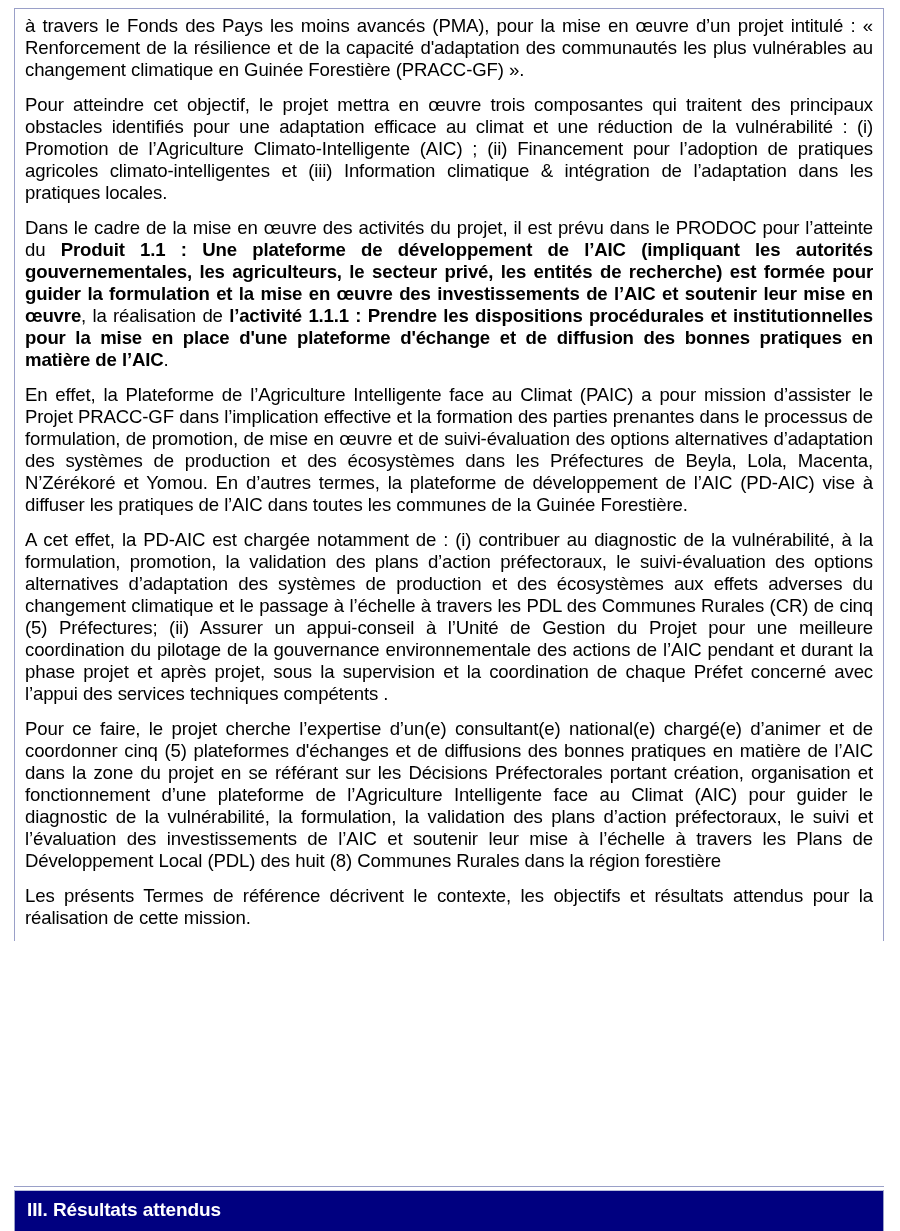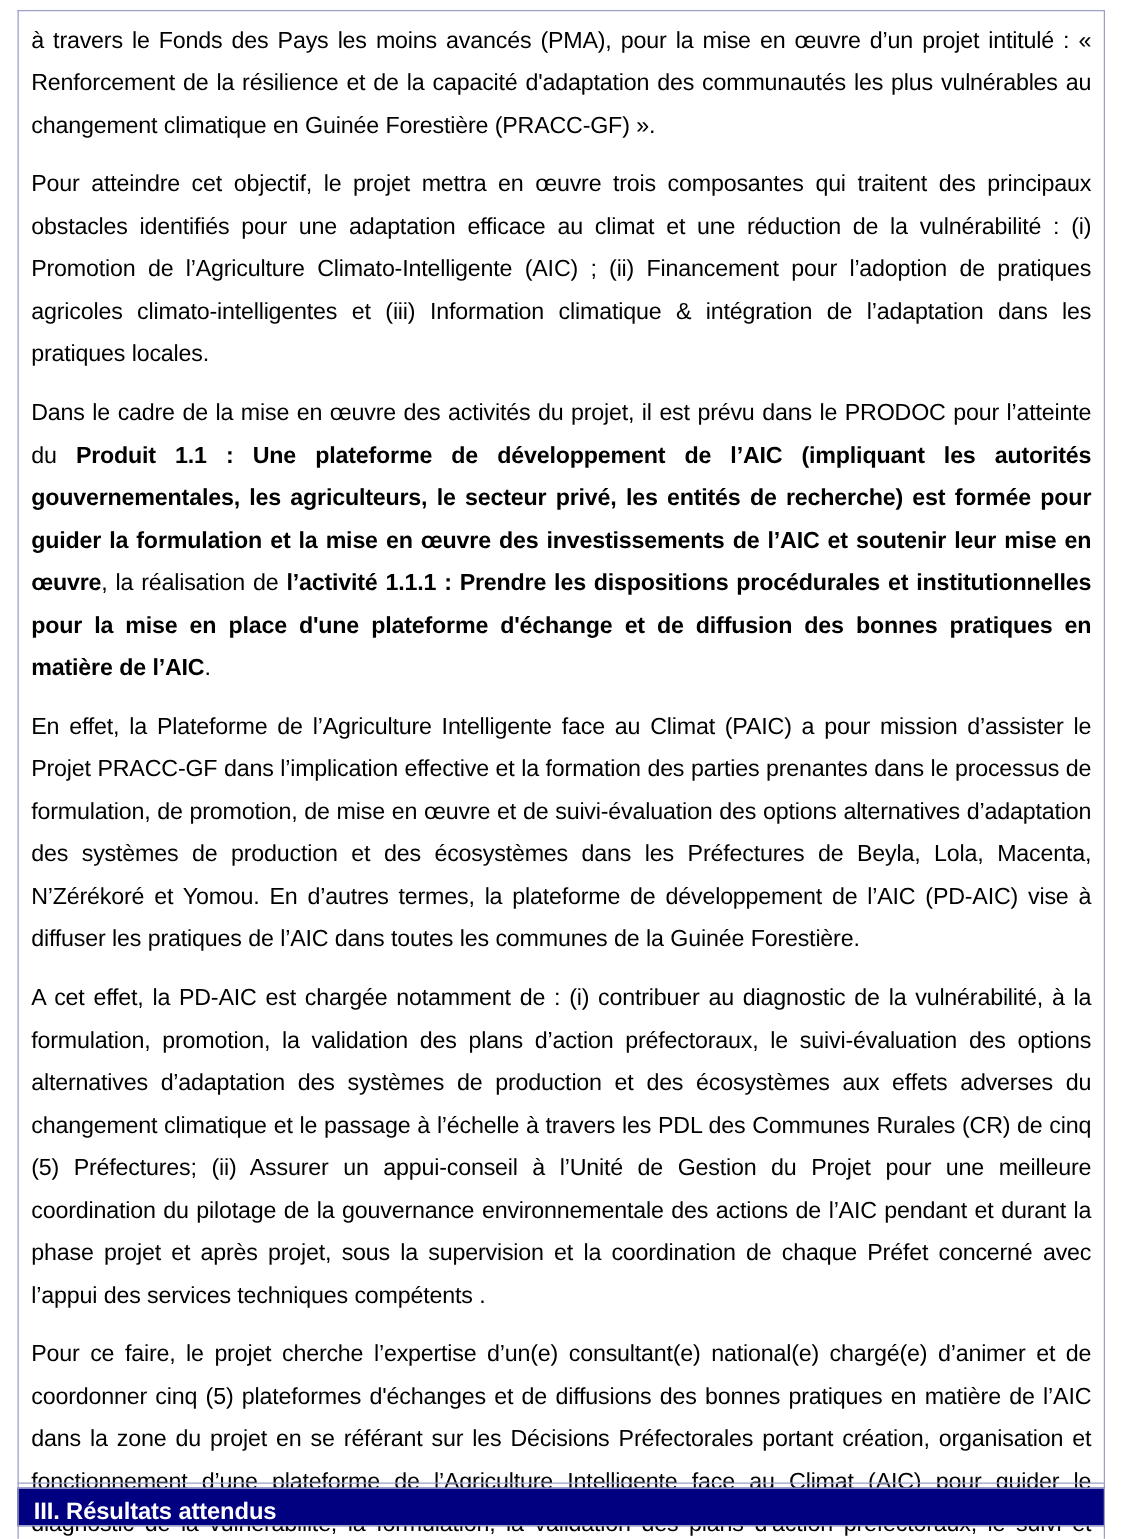--- a/index.html
+++ b/index.html
@@ -32,41 +32,41 @@
     border: 1px solid #9aa0c8;
     border-bottom: none;
     background: #ffffff;
     padding: 6px 10px 10px 10px;
   }
 
   p.para {
     margin: 0 0 13px 0;
     text-align: justify;
     font-size: 18.6px;
-    line-height: 34px;
+    line-height: 22px;
     letter-spacing: -0.15px;
     word-spacing: 0.2px;
     color: #000000;
   }
   p.para:last-child {
     margin-bottom: 2px;
   }
 
   p.para b {
     font-weight: bold;
   }
 
   
   #section-heading {
     position: absolute;
     left: 14px;
     top: 1190px;
     width: 870px;
     box-sizing: border-box;
-    height: 31px;
+    height: 42px;
     background: #000080;
     border: 1px solid #9aa0c8;
     border-top: 1px solid #b8bddc;
   }
   #section-heading .heading-text {
     display: block;
     color: #ffffff;
     font-weight: bold;
     font-size: 19px;
     line-height: 30px;

